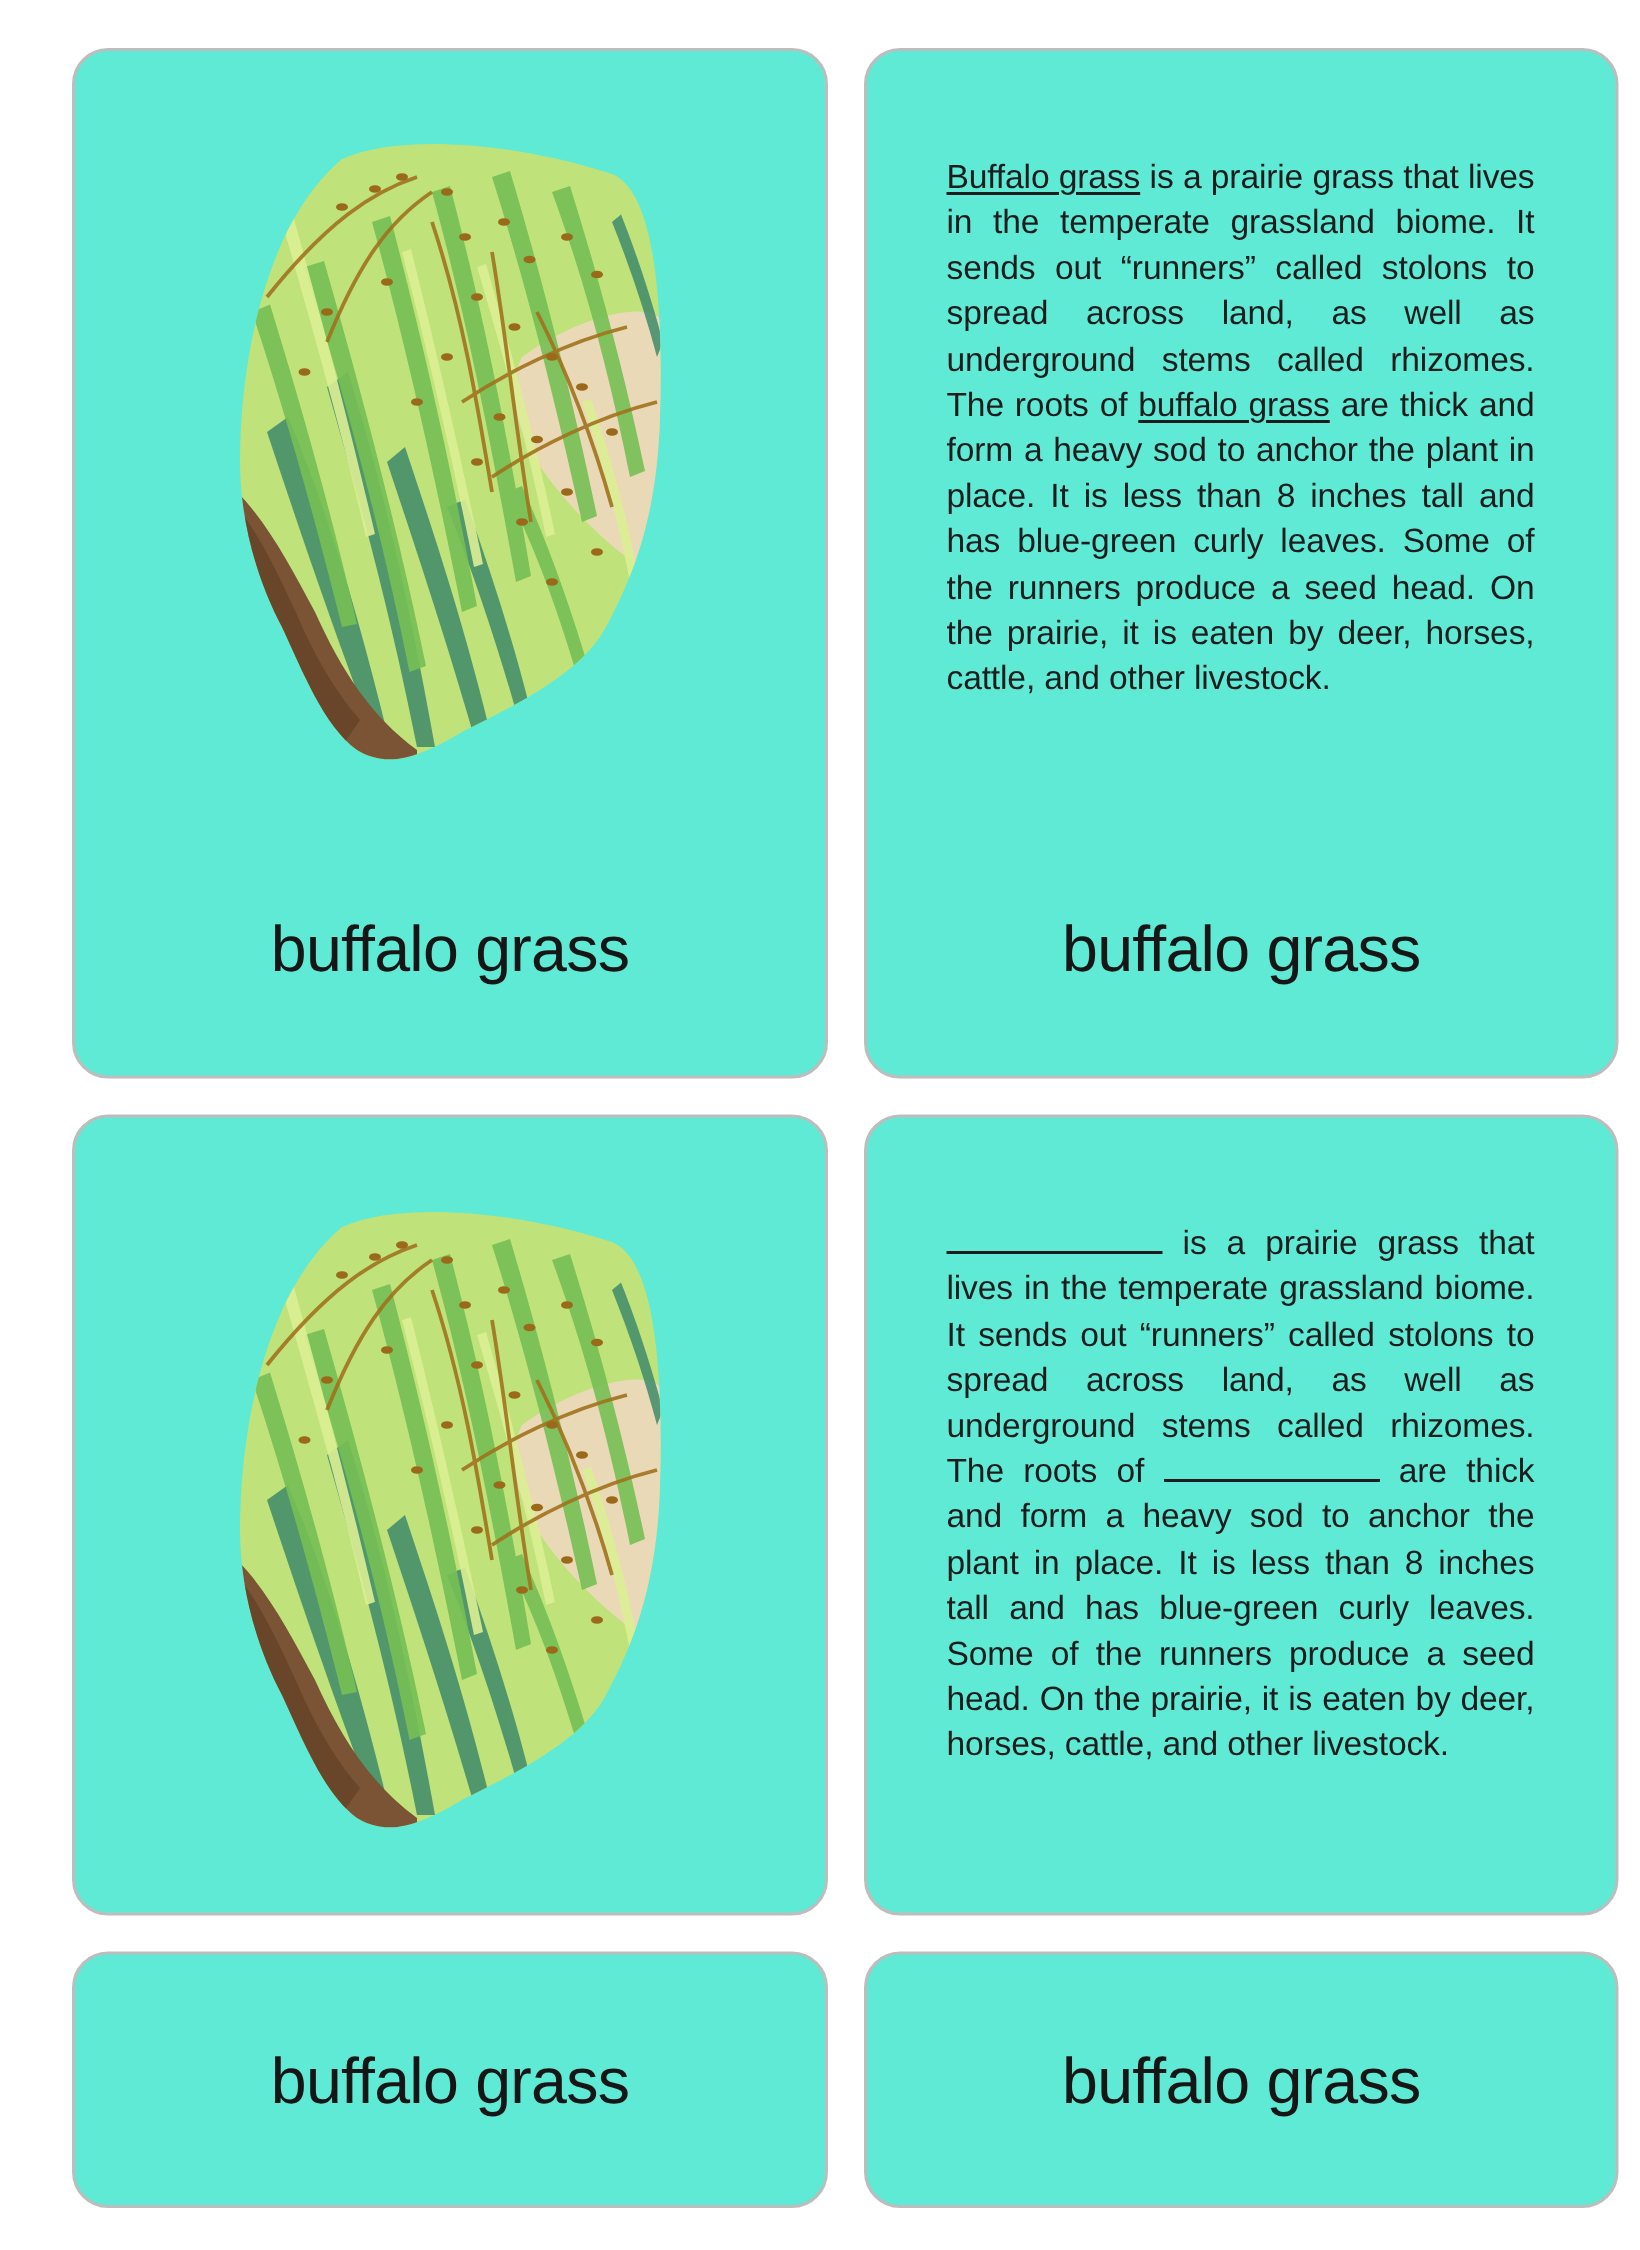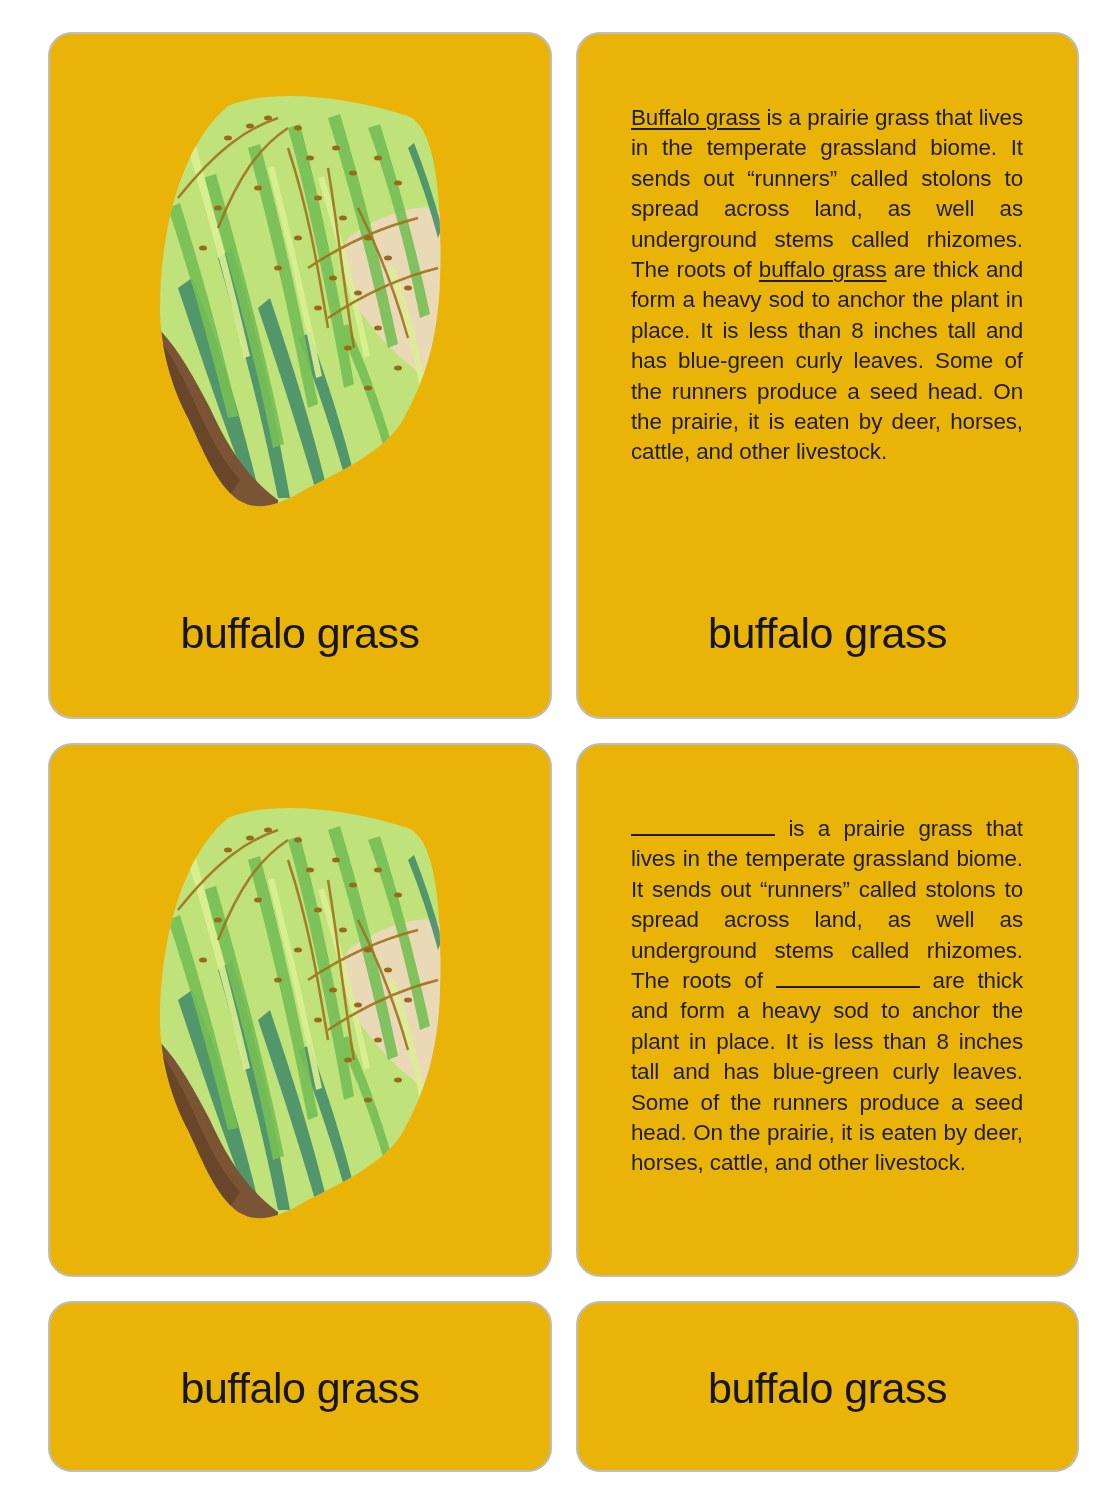--- a/index.html
+++ b/index.html
@@ -13,21 +13,21 @@
     position: relative;
     overflow: hidden;
     font-family: "Liberation Sans", "DejaVu Sans", sans-serif;
     color: #1a1a1a;
   }
   .card {
     position: absolute;
     box-sizing: border-box;
     border: 2px solid #bdbdbd;
     border-radius: 24px;
-    background: #eab308;
+    background: #5eead4;
   }
   
   #card-picture-1 { left: 48px;  top: 32px;   width: 504px; height: 687px; }
   #card-desc-1    { left: 576px; top: 32px;   width: 503px; height: 687px; }
   #card-picture-2 { left: 48px;  top: 743px;  width: 504px; height: 534px; }
   #card-desc-2    { left: 576px; top: 743px;  width: 503px; height: 534px; }
   #card-label-1   { left: 48px;  top: 1301px; width: 504px; height: 171px; }
   #card-label-2   { left: 576px; top: 1301px; width: 503px; height: 171px; }
 
   .illustration {

